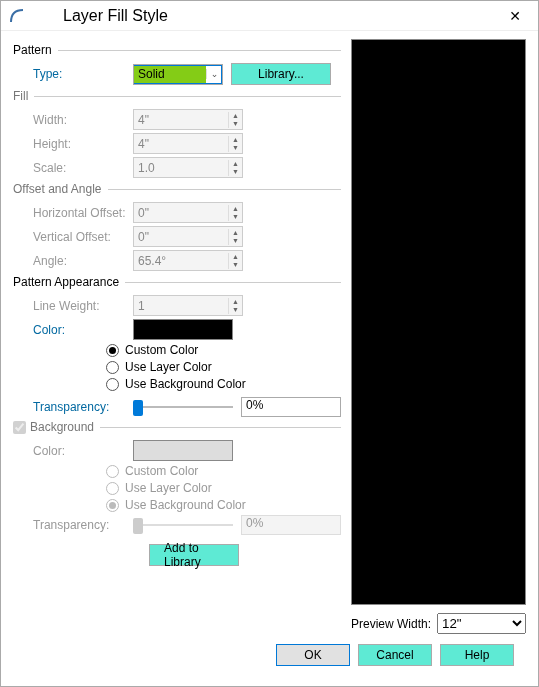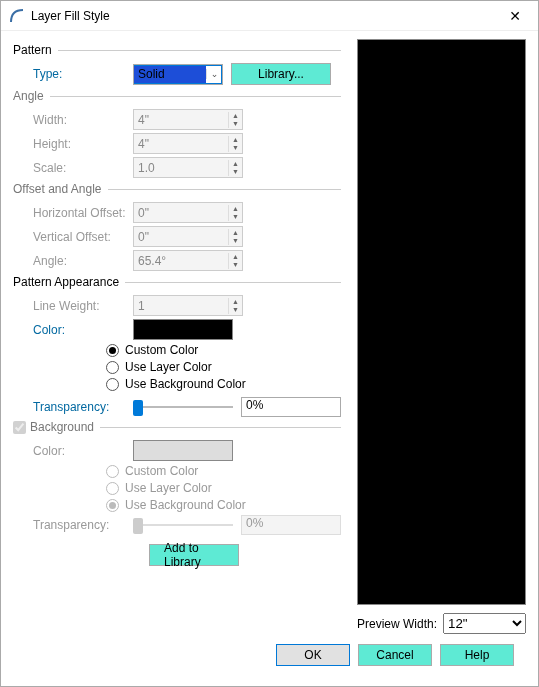--- a/index.html
+++ b/index.html
@@ -6,44 +6,44 @@
   body {
     margin: 0; padding: 0;
     font-family: "Segoe UI", Tahoma, sans-serif;
     font-size: 12px;
     background: #fff;
     color: #000;
   }
   .window { width: 539px; height: 687px; border: 1px solid #aaa; display: flex; flex-direction: column; }
   .titlebar { height: 30px; display:flex; align-items:center; padding: 0 8px; border-bottom: 1px solid #eee; }
   .titlebar .app-icon { width:16px; height:16px; margin-right:6px; }
-  .titlebar .title { flex:1; font-size:12px; }
+  .titlebar .title { flex:1; font-size:16px;margin-left:32px; }
   .titlebar .close { width:30px; text-align:center; font-size:14px; cursor:default; }
   .body { flex:1; position:relative; padding: 8px 12px 8px 12px; display:flex; flex-direction:column; }
-  .main-row { display:flex; gap:16px; flex:1; }
+  .main-row { display:flex; gap:10px; flex:1; }
   .form-col { flex:1; }
   .preview-col { width:180px; display:flex; flex-direction:column; }
   .preview-box { flex:1; background:#000; border:1px solid #888; }
   .preview-width-row { display:flex; align-items:center; gap:6px; margin-top:8px; }
   .preview-width-row select { flex:1; height:21px; }
 
   .group-label { display:flex; align-items:center; margin: 4px 0 6px 0; color:#000; }
   .group-label.disabled { color:#777; }
   .group-label .txt { margin-right:6px; }
   .group-label .line { flex:1; height:1px; background:#ccc; }
   .group-label input[type=checkbox] { margin: 0 4px 0 0; }
 
   .row { display:flex; align-items:center; margin: 3px 0; }
   .lbl { width: 120px; padding-left: 20px; color:#0369a1; }
   .lbl.disabled { color:#999; }
   .ctrl { display:flex; align-items:center; gap:8px; }
 
   .combo { width:90px; height:21px; border:1px solid #aaa; background:#fff; display:flex; align-items:center; }
   .combo.sel { box-shadow: inset 0 0 0 1px #0078d7; }
-  .combo .val { flex:1; padding:0 4px; background:#1d4ed8; height:17px; line-height:17px; }
+  .combo .val { flex:1; padding:0 4px; background:#84cc16; height:17px; line-height:17px; }
   .combo .arrow { width:16px; text-align:center; font-size:9px; color:#555; border-left:1px solid #ddd; }
 
   .btn { height:22px; padding: 0 14px; border:1px solid #aaa; background:#5eead4; display:inline-flex; align-items:center; justify-content:center; cursor:default; }
   .btn.library { width:100px; }
 
   .spinner { width:110px; height:21px; border:1px solid #ccc; background:#fff; display:flex; align-items:center; }
   .spinner.dis { background:#f4f4f4; color:#888; }
   .spinner .sval { flex:1; padding:0 4px; font-size:12px; }
   .spinner .arrows { width:14px; display:flex; flex-direction:column; border-left:1px solid #ddd; }
   .spinner .arrows span { font-size:7px; line-height:8px; text-align:center; color:#666; }
@@ -101,21 +101,21 @@
             <div class="combo sel">
               <div class="val">Solid</div>
               <div class="arrow">⌄</div>
             </div>
             <div class="btn library">Library...</div>
           </div>
         </div>
 
         
         <div class="group-label disabled">
-          <span class="txt">Angle</span>
+          <span class="txt">Fill</span>
             <span class="line"></span>
         </div>
         <div class="row">
           <div class="lbl disabled">Width:</div>
           <div class="spinner dis">
             <div class="sval">4"</div>
               <div class="arrows">
                 <span>▲</span>
                 <span>▼</span>
               </div>

